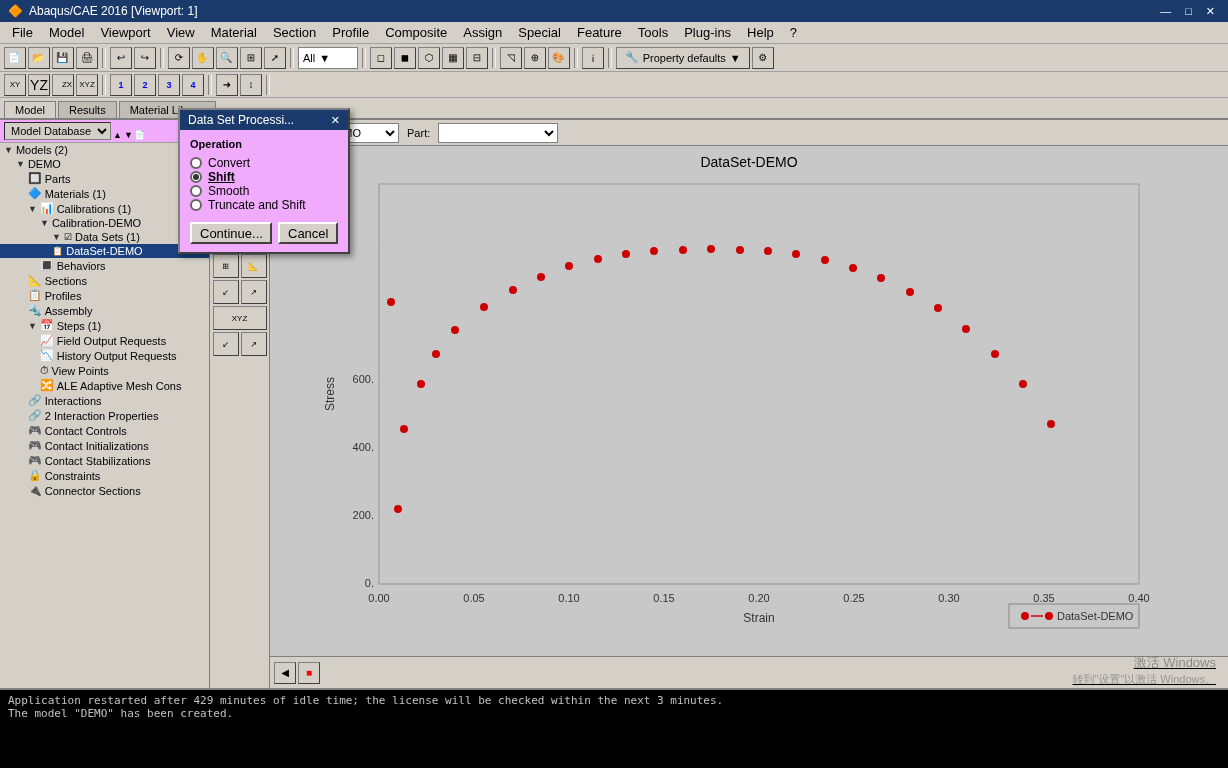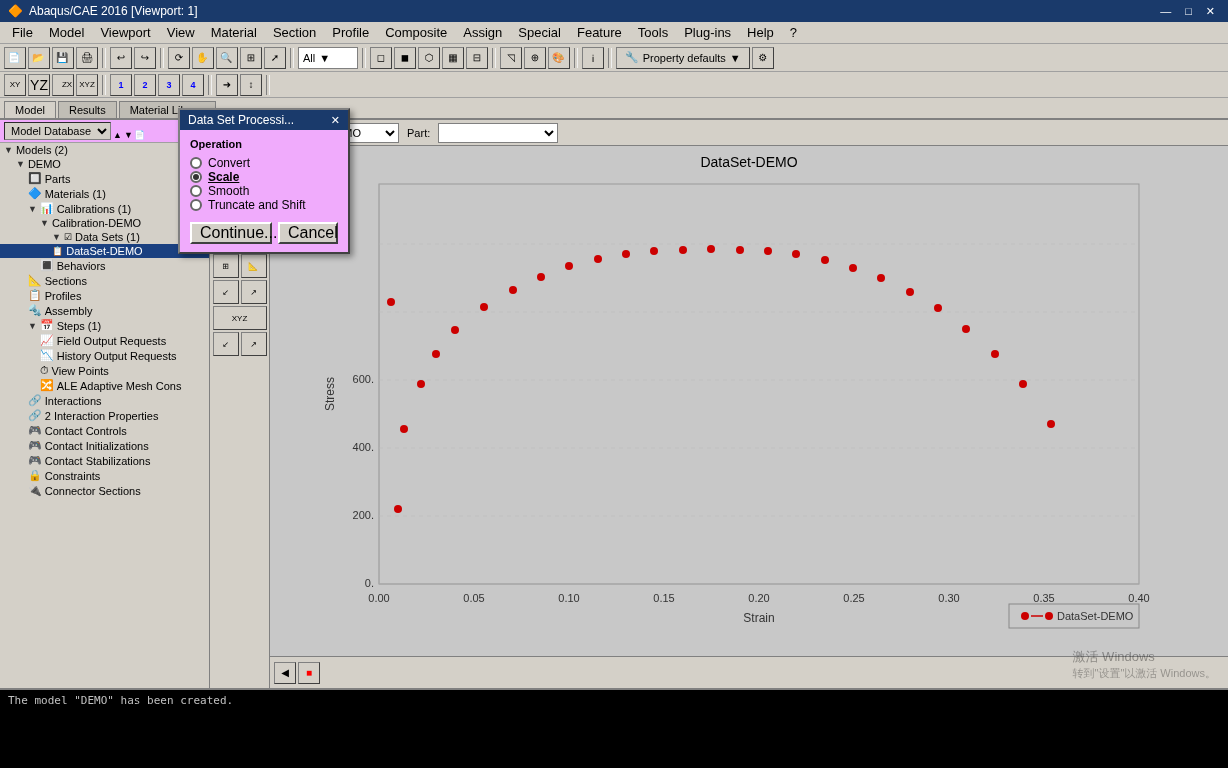--- a/index.html
+++ b/index.html
@@ -61,21 +61,21 @@
     .dialog { position: absolute; top: 108px; left: 178px; width: 172px; background: #f0abfc; border: 2px solid #808080; border-right-color: #404040; border-bottom-color: #404040; box-shadow: 3px 3px 6px rgba(0,0,0,0.4); pointer-events: all; font-size: 12px; }
     .dialog-title { background: #1a3a6b; color: white; padding: 3px 8px; display: flex; align-items: center; justify-content: space-between; font-size: 12px; cursor: default; }
     .dialog-title-close { color: white; cursor: pointer; font-size: 11px; }
     .dialog-body { padding: 8px 10px; }
     .dialog-label { font-weight: bold; margin-bottom: 6px; font-size: 11px; }
     .radio-group { display: flex; flex-direction: column; gap: 0; margin-bottom: 10px; }
     .radio-item { display: flex; align-items: center; gap: 6px; font-size: 12px; cursor: pointer; }
     .radio-circle { width: 12px; height: 12px; border: 2px solid #666; border-radius: 50%; background: white; display: flex; align-items: center; justify-content: center; flex-shrink: 0; }
     .radio-circle.selected::after { content: ''; width: 6px; height: 6px; background: #333; border-radius: 50%; }
     .dialog-buttons { display: flex; gap: 6px; justify-content: flex-start; }
-    .dialog-btn { height: 22px; background: #d4d0c8; border: 2px solid #fff; border-right-color: #404040; border-bottom-color: #404040; padding: 0 8px; cursor: pointer; font-size: 16px; min-width: 60px; }
+    .dialog-btn { height: 22px; background: #d4d0c8; border: 2px solid #fff; border-right-color: #404040; border-bottom-color: #404040; padding: 0 8px; cursor: pointer; font-size: 13px; min-width: 60px; }
     .dialog-btn.primary { background: #d4d0c8; }
   </style>
 </head>
 <body>
 
 <div class="title-bar">
   <div class="title-bar-left">
     <span>🔶</span>
     <span>Abaqus/CAE 2016 [Viewport: 1]</span>
   </div>
@@ -401,53 +401,54 @@
     </div>
 
     <div class="bottom-icon-strip">
       <div class="tb-btn" style="font-size:10px;">◀</div>
       <div class="tb-btn" style="font-size:10px; color:red;">■</div>
     </div>
   </div>
 </div>
 
 <div class="status-bar">
+  <div>Application restarted after 429 minutes of idle time; the license will be checked within the next 3 minutes.</div>
   <div>The model "DEMO" has been created.</div>
 </div>
 
 <div class="dialog-overlay">
   <div class="dialog">
     <div class="dialog-title">
       <span>Data Set Processi...</span>
       <span class="dialog-title-close">✕</span>
     </div>
     <div class="dialog-body">
       <div class="dialog-label">Operation</div>
       <div class="radio-group">
         <label class="radio-item">
           <div class="radio-circle"></div>
           <span>Convert</span>
         </label>
         <label class="radio-item">
           <div class="radio-circle selected"></div>
-          <span style="font-weight:bold; text-decoration:underline;">Scale</span>
+          <span style="font-weight:bold; text-decoration:underline;">Shift</span>
         </label>
         <label class="radio-item">
           <div class="radio-circle"></div>
           <span>Smooth</span>
         </label>
         <label class="radio-item">
           <div class="radio-circle"></div>
           <span>Truncate and Shift</span>
         </label>
       </div>
       <div class="dialog-buttons">
         <button class="dialog-btn primary">Continue...</button>
         <button class="dialog-btn">Cancel</button>
       </div>
     </div>
   </div>
 </div>
 
-<div style="position:fixed; bottom:87px; right:12px; pointer-events:none; z-index:50;">
+<div style="position:fixed; bottom:81px; right:12px; text-align:right; pointer-events:none; z-index:50;text-decoration:underline;">
   <div style="color:rgba(0,0,0,0.35); font-size:13px;">激活 Windows</div>
   <div style="color:rgba(0,0,0,0.3); font-size:11px;">转到"设置"以激活 Windows。</div>
 </div>
 
 </body></html>

